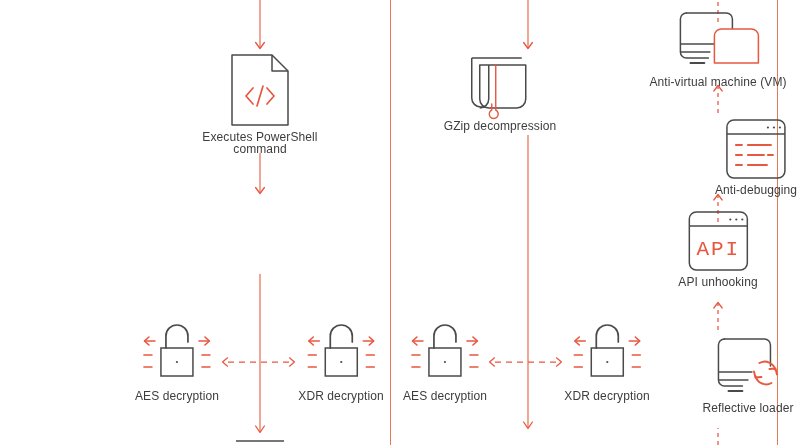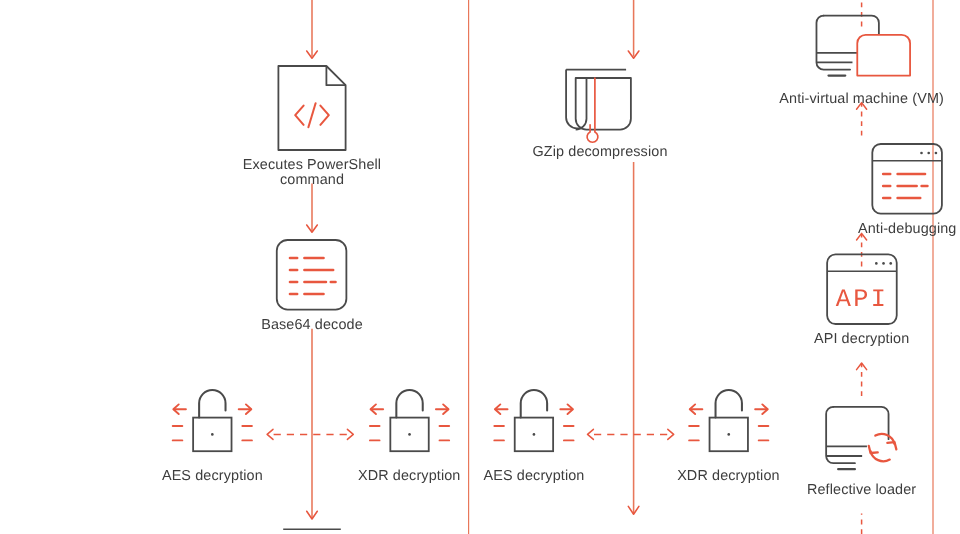--- a/index.html
+++ b/index.html
@@ -106,37 +106,20 @@
     <svg class="ico" width="62" height="74" viewBox="0 0 62 74">
       <path d="M3,2 L43,2 L59,18 L59,72 L3,72 Z" fill="none" stroke="#4a4a4a" stroke-width="1.5" stroke-linejoin="round"></path>
       <path d="M43,2 L43,18 L59,18" fill="none" stroke="#4a4a4a" stroke-width="1.5" stroke-linejoin="round"></path>
       <path d="M24,35 L17,43 L24,51" fill="none" stroke="#e8573f" stroke-width="1.7" stroke-linecap="round" stroke-linejoin="round"></path>
       <path d="M38,35 L45,43 L38,51" fill="none" stroke="#e8573f" stroke-width="1.7" stroke-linecap="round" stroke-linejoin="round"></path>
       <line x1="34" y1="33" x2="28" y2="53" stroke="#e8573f" stroke-width="1.7" stroke-linecap="round"></line>
     </svg>
     <div class="lbl wrap">Executes PowerShell command</div>
   </div>
 
-  <div class="node" style="left:260px;top:198px;">
-    <svg class="ico" width="62" height="62" viewBox="0 0 62 62">
-      <rect x="2" y="2" width="58" height="58" rx="9" ry="9" fill="none" stroke="#4a4a4a" stroke-width="1.5"></rect>
-      <g stroke="#e8573f" stroke-width="2.1" stroke-linecap="round">
-        <line x1="13" y1="17" x2="19" y2="17"></line>
-        <line x1="25" y1="17" x2="41" y2="17"></line>
-        <line x1="13" y1="27" x2="19" y2="27"></line>
-        <line x1="25" y1="27" x2="49" y2="27"></line>
-        <line x1="13" y1="37" x2="19" y2="37"></line>
-        <line x1="25" y1="37" x2="43" y2="37"></line>
-        <line x1="47" y1="37" x2="51" y2="37"></line>
-        <line x1="13" y1="47" x2="19" y2="47"></line>
-        <line x1="25" y1="47" x2="41" y2="47"></line>
-      </g>
-    </svg>
-    <div class="lbl">Base64 decode</div>
-  </div>
 
   <div class="node" style="left:177px;top:320px;">
     <svg class="ico" width="84" height="66" viewBox="0 0 84 66">
       <path d="M31,28 L31,16 a11,11 0 0 1 22,0 L53,22" fill="none" stroke="#4a4a4a" stroke-width="1.7" stroke-linecap="round"></path>
       <rect x="26" y="28" width="32" height="28" fill="none" stroke="#4a4a4a" stroke-width="1.5"></rect>
       <circle cx="42" cy="42" r="1.1" fill="#4a4a4a"></circle>
       <g stroke="#e8573f" stroke-width="1.6" stroke-linecap="round">
         <line x1="10" y1="21" x2="20" y2="21"></line>
         <path d="M14,17 L9.5,21 L14,25" fill="none" stroke-linejoin="round"></path>
         <line x1="64" y1="21" x2="74" y2="21"></line>
@@ -255,24 +238,24 @@
     <svg class="ico" width="62" height="62" viewBox="0 0 62 62">
       <rect x="2" y="2" width="58" height="58" rx="7" ry="7" fill="none" stroke="#4a4a4a" stroke-width="1.5"></rect>
       <line x1="2" y1="16" x2="60" y2="16" stroke="#4a4a4a" stroke-width="1.3"></line>
       <g fill="#4a4a4a">
         <circle cx="43" cy="9.5" r="1.1"></circle>
         <circle cx="49" cy="9.5" r="1.1"></circle>
         <circle cx="55" cy="9.5" r="1.1"></circle>
       </g>
       <text x="31" y="45" text-anchor="middle" font-family="'Liberation Mono', monospace" font-size="21" fill="#e8573f" letter-spacing="2">API</text>
     </svg>
-    <div class="lbl">API decryption</div>
-  </div>
-
-  <div class="node" style="left:718px;top:336px;">
+    <div class="lbl">API unhooking</div>
+  </div>
+
+  <div class="node" style="left:748px;top:336px;">
     <svg class="ico" width="80" height="62" viewBox="0 0 80 62">
       <path d="M16,3 L56,3 a6,6 0 0 1 6,6 L62,30" fill="none" stroke="#4a4a4a" stroke-width="1.5" stroke-linecap="round" stroke-linejoin="round"></path>
       <path d="M16,3 a6,6 0 0 0 -6,6 L10,44 a6,6 0 0 0 6,6 L34,50" fill="none" stroke="#4a4a4a" stroke-width="1.5" stroke-linecap="round" stroke-linejoin="round"></path>
       <line x1="10" y1="36" x2="44" y2="36" stroke="#4a4a4a" stroke-width="1.5"></line>
       <line x1="10" y1="44" x2="40" y2="44" stroke="#4a4a4a" stroke-width="1.5"></line>
       <line x1="20" y1="55" x2="34" y2="55" stroke="#4a4a4a" stroke-width="1.8" stroke-linecap="round"></line>
       <g stroke="#e8573f" stroke-width="1.9" fill="none" stroke-linecap="round">
         <path d="M47,40 a11,11 0 0 0 16,7"></path>
         <path d="M47,41.5 L45.5,35.5 M47,41.5 L53,41"></path>
         <path d="M67,34 a11,11 0 0 0 -16,-7"></path>

